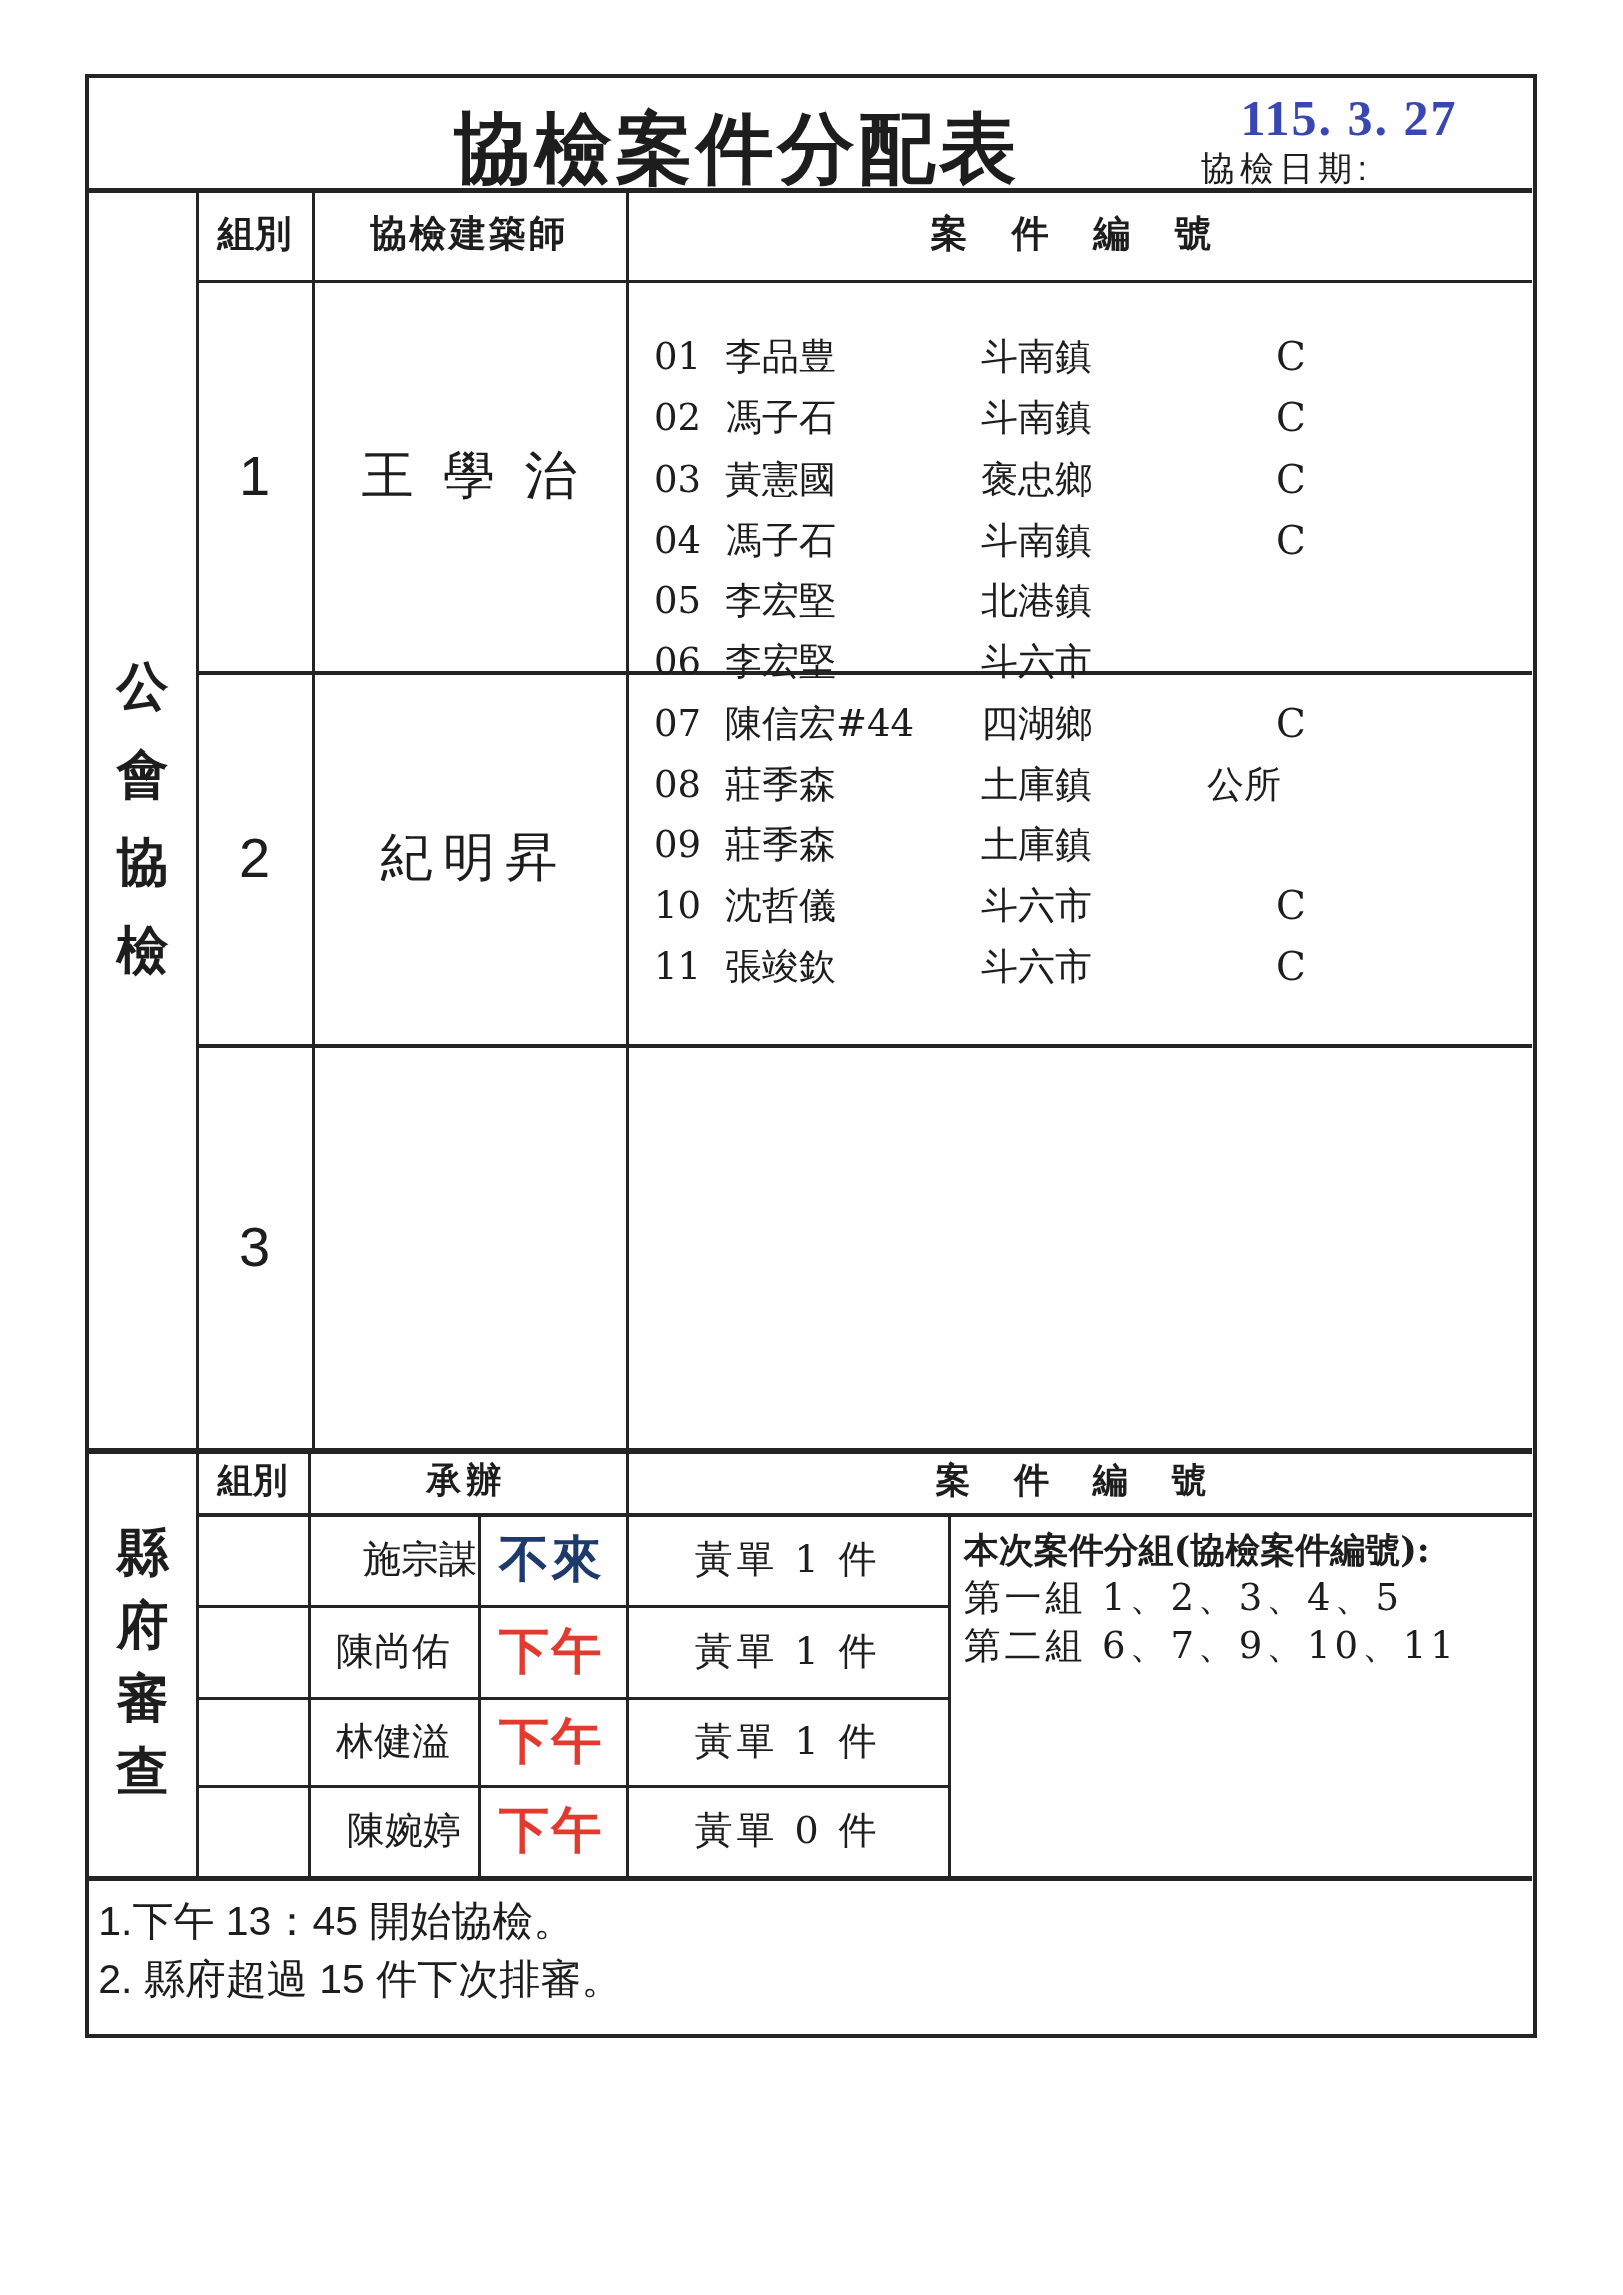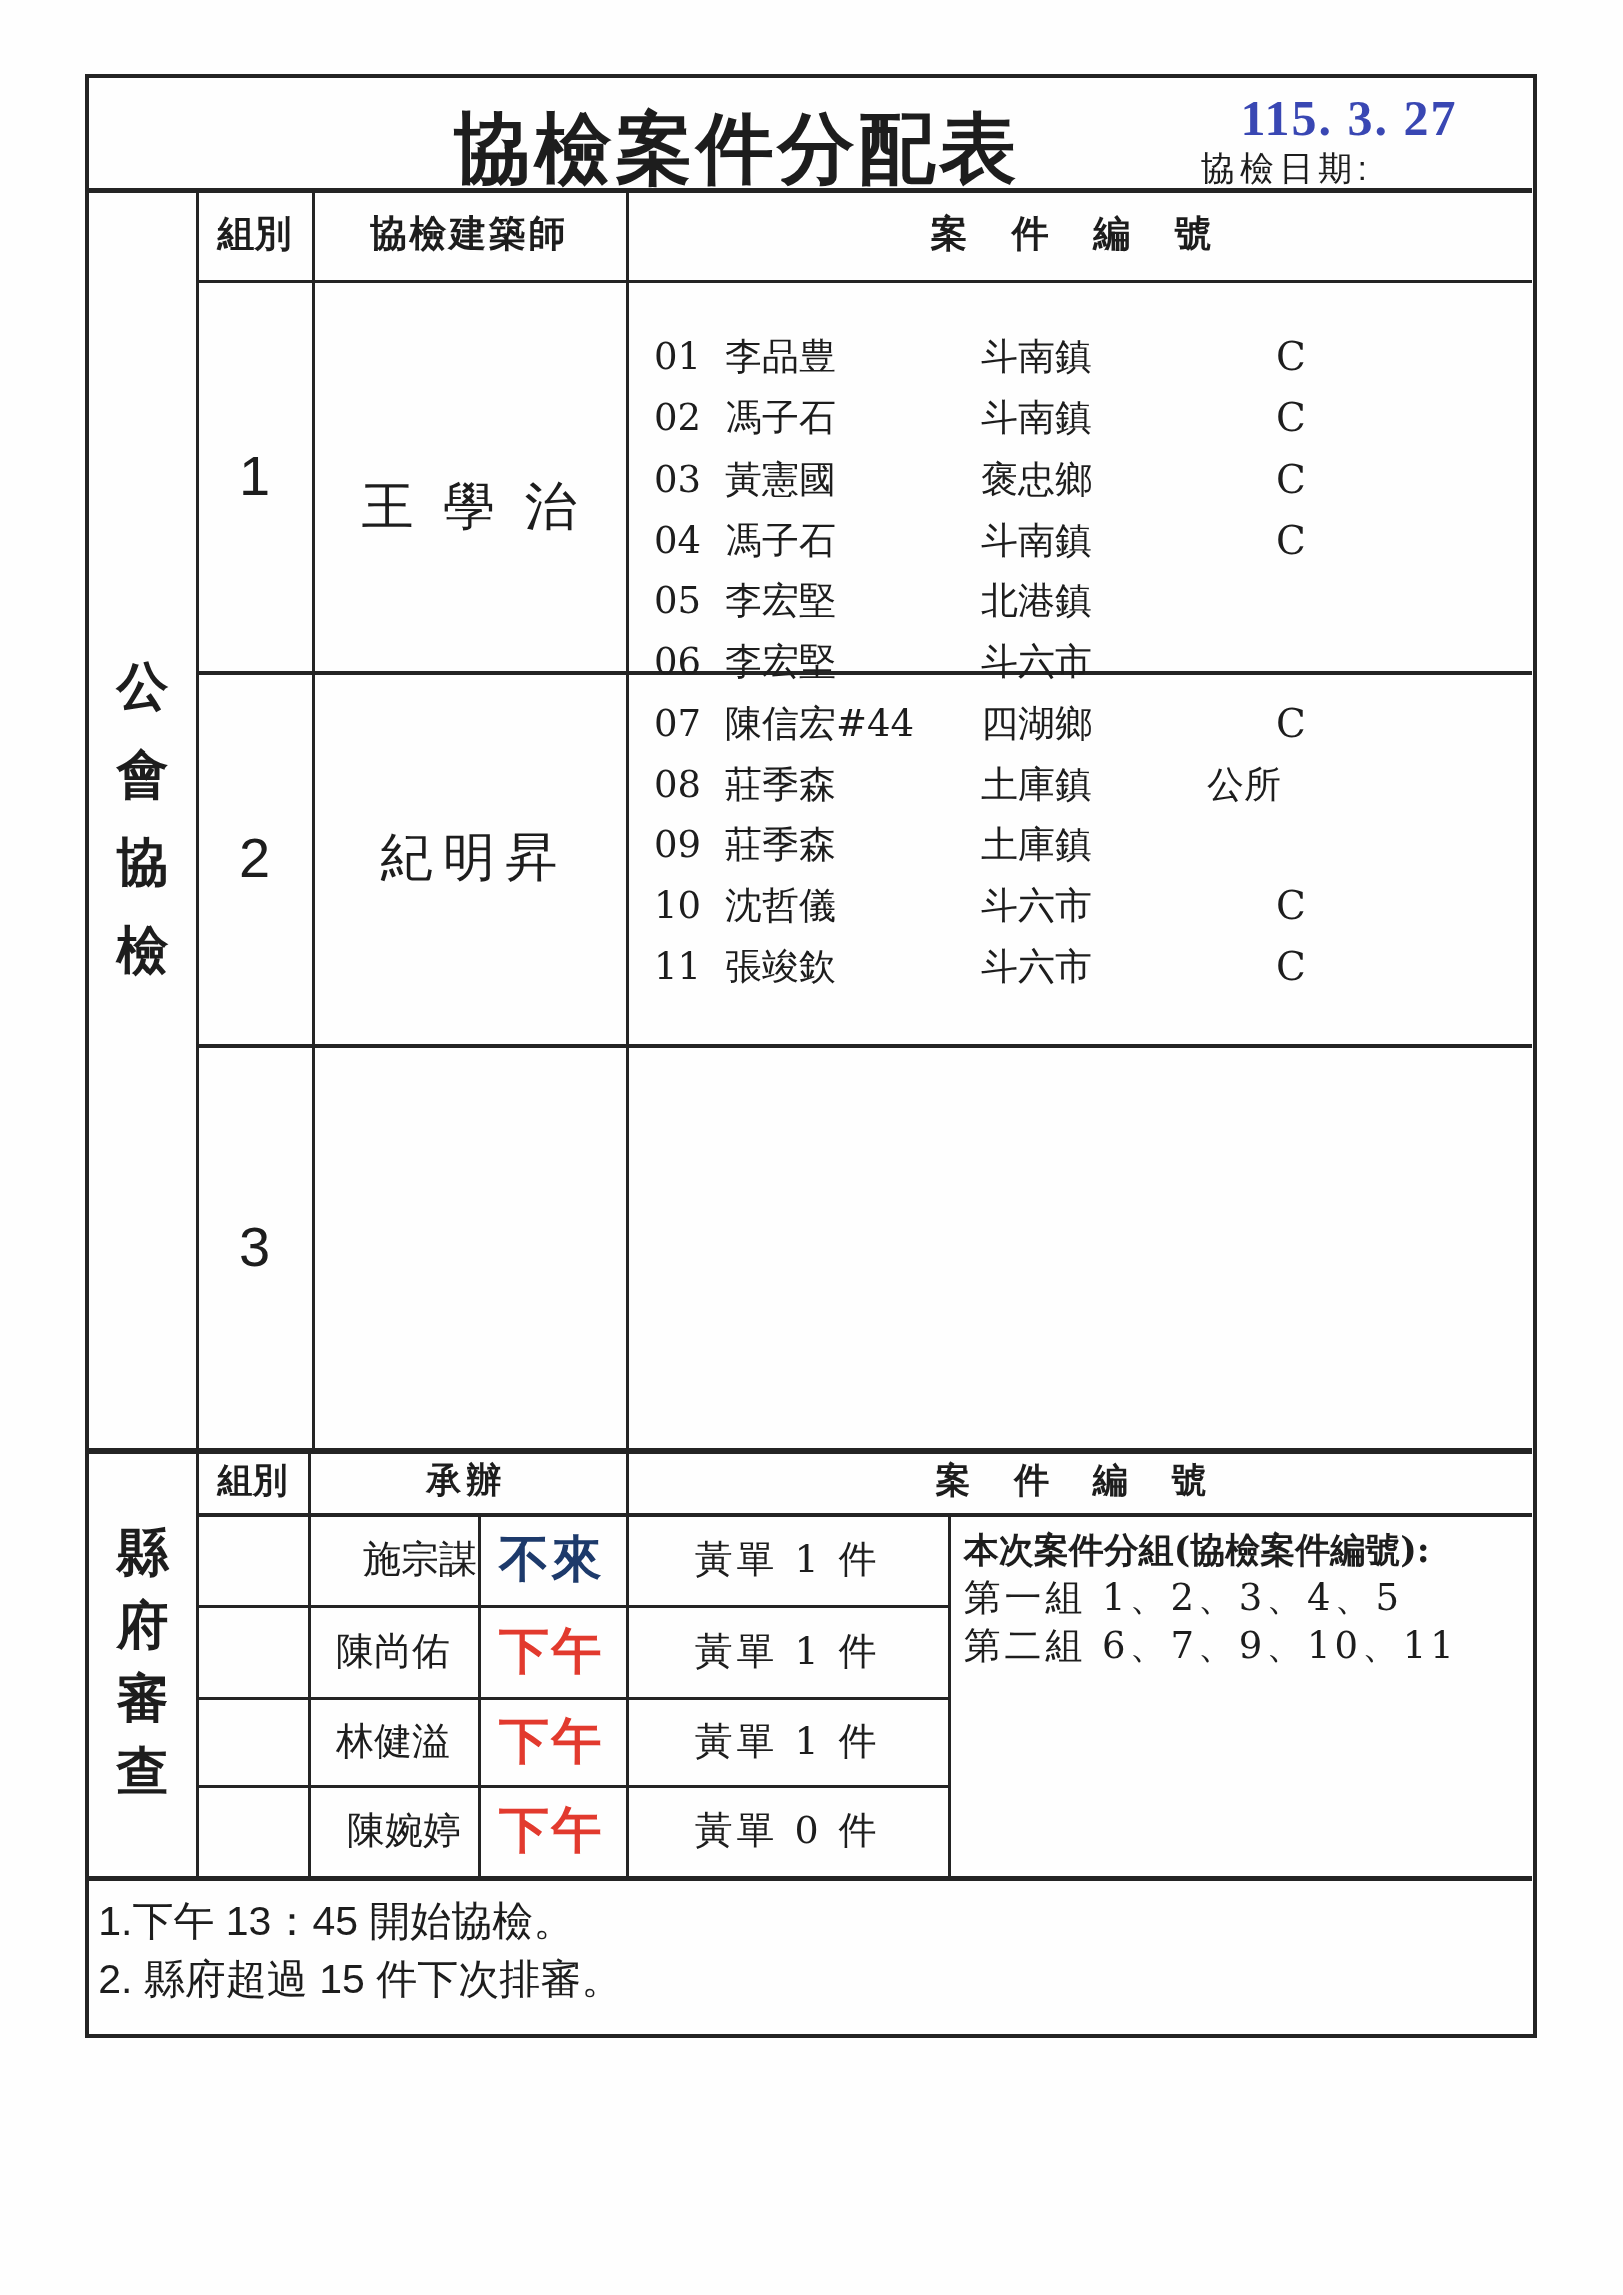--- a/index.html
+++ b/index.html
@@ -74,21 +74,21 @@
 
     <div class="cell side-label" style="left:0;top:110px;width:107px;height:1260px;">
       <div class="stack assoc">公會協檢</div>
     </div>
 
     <div class="cell hdr" style="left:107px;top:110px;width:117px;height:92px;">組別</div>
     <div class="cell hdr" style="left:223px;top:110px;width:314px;height:92px;letter-spacing:2.6px;">協檢建築師</div>
     <div class="cell hdr" style="left:537px;top:110px;width:907px;height:92px;letter-spacing:17px;">案 件 編 號</div>
 
     <div class="cell gnum" style="left:107px;top:202px;width:117px;height:391px;">1</div>
-    <div class="cell arch" style="left:223px;top:202px;width:314px;height:391px;letter-spacing:29.5px;text-indent:29.5px;margin-top:31px;">王學治</div>
+    <div class="cell arch" style="left:223px;top:202px;width:314px;height:391px;letter-spacing:29.5px;text-indent:29.5px;">王學治</div>
     <div class="cell gnum" style="left:107px;top:593px;width:117px;height:373px;">2</div>
     <div class="cell arch" style="left:223px;top:593px;width:314px;height:373px;letter-spacing:10.5px;text-indent:10.5px;">紀明昇</div>
     <div class="cell gnum" style="left:107px;top:966px;width:117px;height:404px;">3</div>
     <div class="cell arch" style="left:223px;top:966px;width:314px;height:404px;"></div>
 
     <div class="case-row" style="top:253px;">
       <span class="c-num">01</span>
       <span class="c-name">李品豊</span>
       <span class="c-town">斗南鎮</span>
       <span class="c-mark">C</span>

